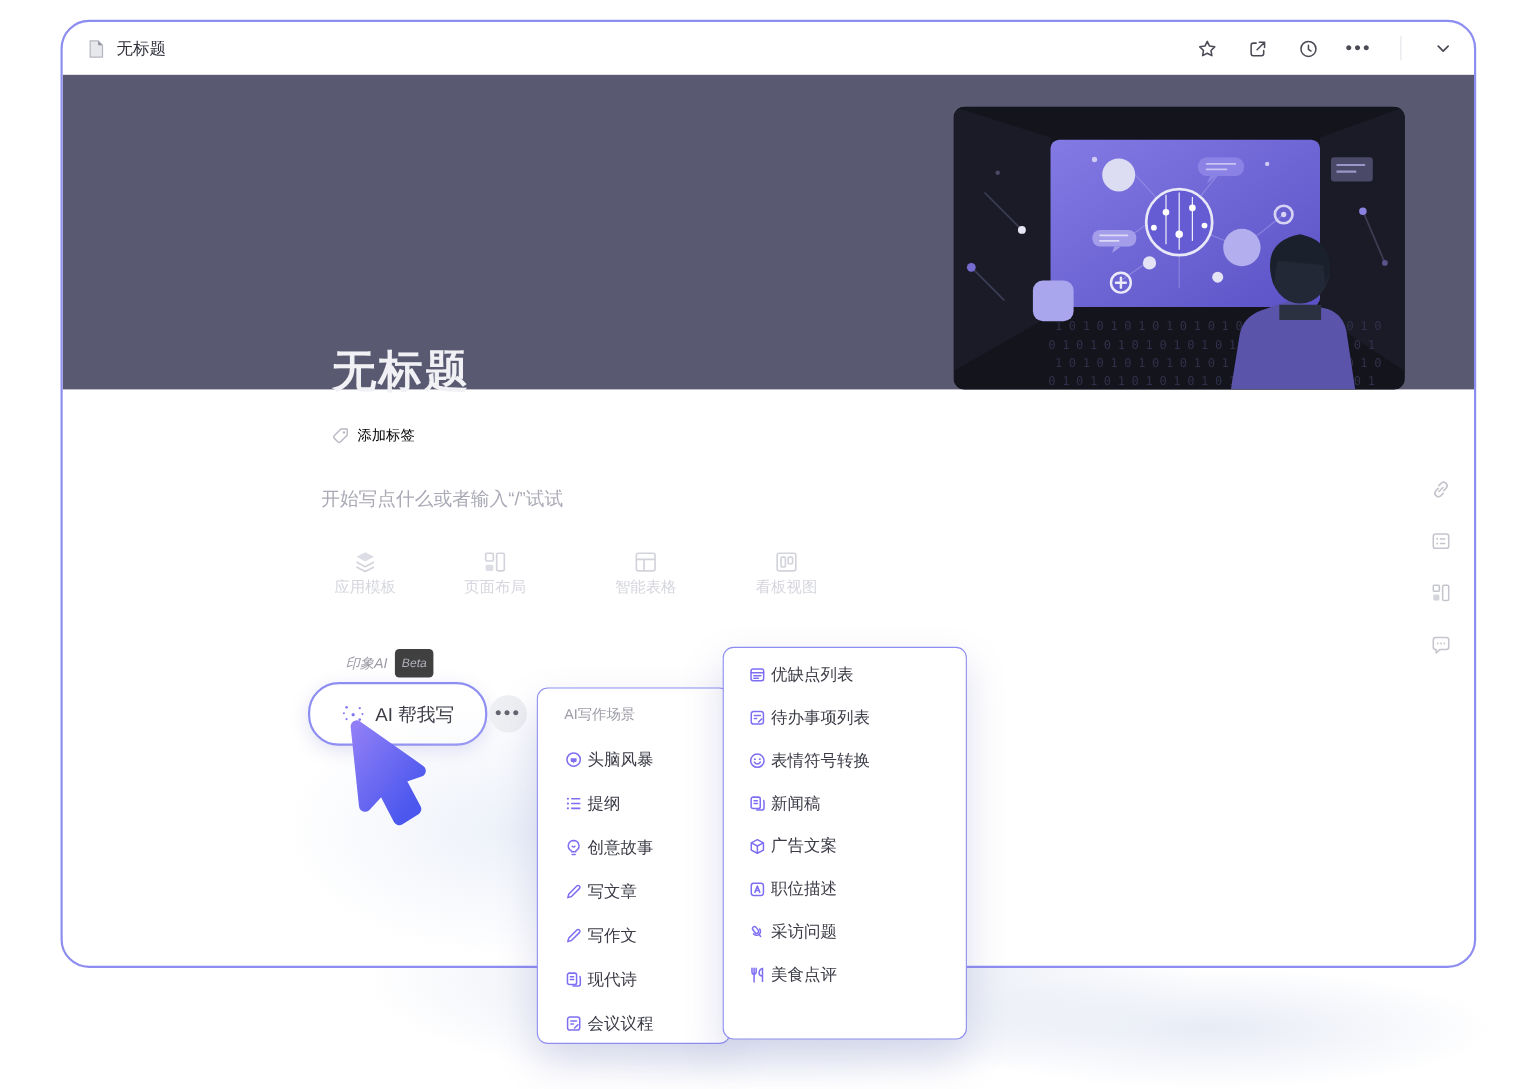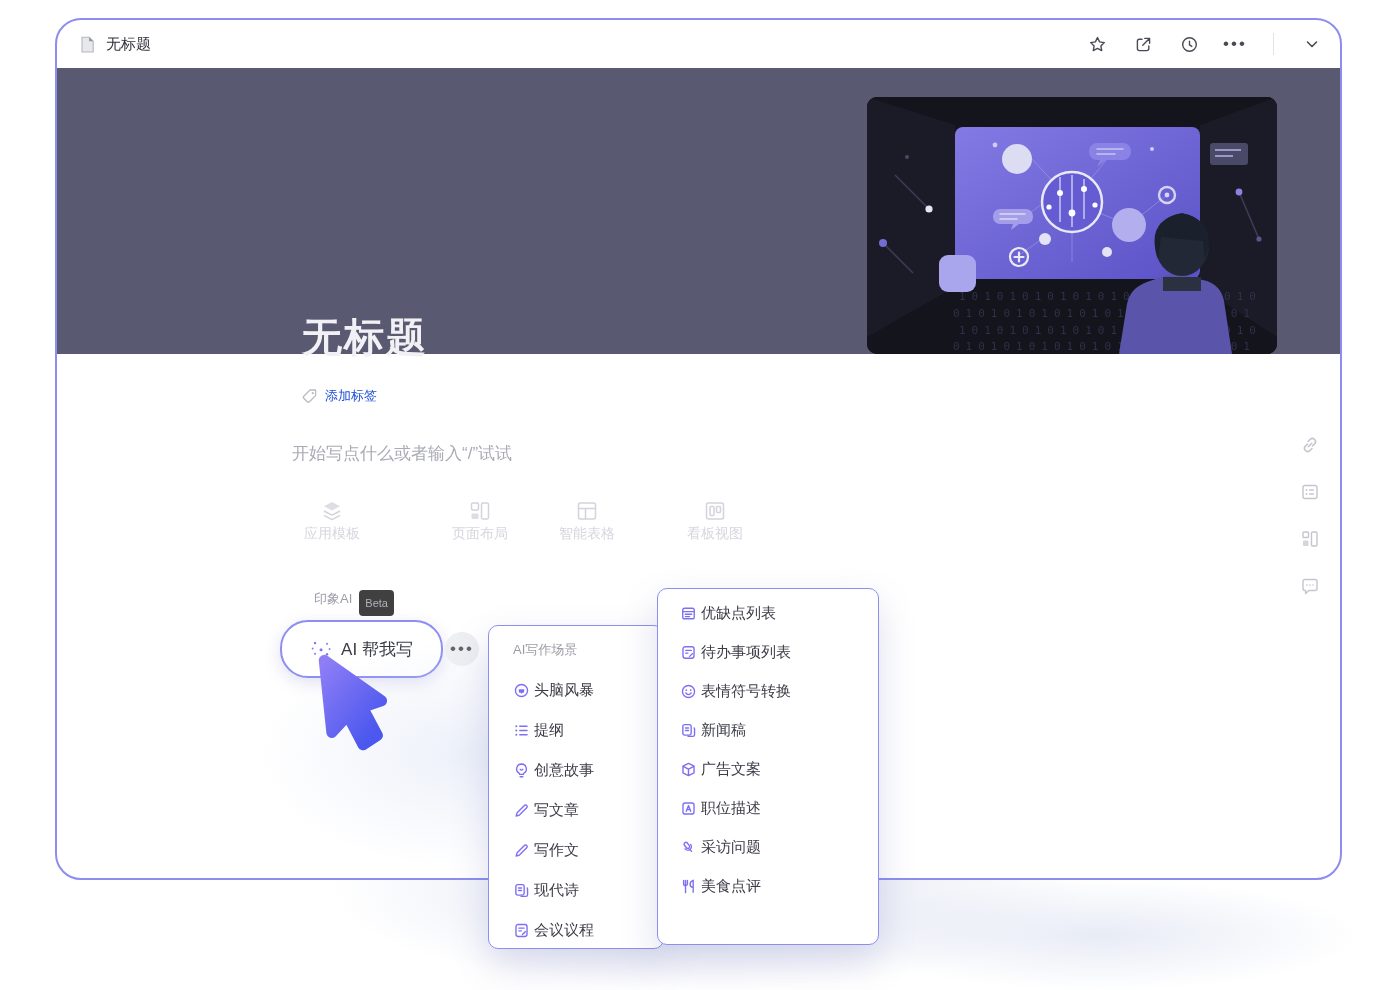--- a/index.html
+++ b/index.html
@@ -183,21 +183,21 @@
         </g>
 
         <path d="M252 257l8-50q3-16 20-22l26-9 34 8q14 5 17 20l8 53z" fill="#5b54ab"></path>
         <path d="M296 180h38v14h-38z" fill="#2b3140"></path>
         <ellipse cx="315" cy="148" rx="27" ry="31" fill="#222835"></ellipse>
         <path d="M288 150q-4-28 27-34q28 6 27 32l-4 14-2-18-42-4-3 22z" fill="#1a202c"></path>
       </svg>
     </div>
   </div>
 
-  <div style="position:absolute;left:245px;top:367px;display:flex;align-items:center;gap:7px;color:#1d4ed8;font-size:13px;cursor:pointer;">
+  <div style="position:absolute;left:245px;top:367px;display:flex;align-items:center;gap:7px;color:#000000;font-size:13px;cursor:pointer;">
     <span class="tb-icon" style="width:16px;height:16px;">
       <svg width="16" height="16" viewBox="0 0 16 16" fill="none" stroke="#b9bac3" stroke-width="1.3" stroke-linejoin="round">
           <path d="M1.8 8.2L8 2h5.6v5.6L7.4 13.8a1.5 1.5 0 0 1-2.1 0L1.8 10.3a1.5 1.5 0 0 1 0-2.1z"></path>
           <circle cx="10.7" cy="5.2" r="1.1" fill="#b9bac3" stroke="none"></circle>
         </svg>
     </span>
     <span>添加标签</span>
   </div>
 
   <div style="position:absolute;left:235px;top:422px;font-size:17px;color:#a9aab5;">开始写点什么或者输入“/”试试</div>
@@ -205,21 +205,21 @@
   <div class="tpl-item" style="left:220px;top:478px;">
     <span class="tb-icon" style="width:26px;height:26px;">
       <svg width="26" height="26" viewBox="0 0 26 26" fill="none" stroke="#d2d3db" stroke-width="1.5" stroke-linejoin="round">
           <path d="M13 4l8 4.2-8 4.2-8-4.2z" fill="#dddee5" stroke="none"></path>
           <path d="M5 13l8 4.2 8-4.2"></path>
           <path d="M5 17.4l8 4.2 8-4.2"></path>
         </svg>
     </span>
     <span>应用模板</span>
   </div>
-  <div class="tpl-item" style="left:368px;top:478px;">
+  <div class="tpl-item" style="left:338px;top:478px;">
     <span class="tb-icon" style="width:26px;height:26px;">
       <svg width="26" height="26" viewBox="0 0 26 26" fill="none" stroke="#d2d3db" stroke-width="1.5">
           <rect x="4.5" y="5" width="7" height="7" rx="1.2"></rect>
           <rect x="4.5" y="15.5" width="7" height="5.5" rx="1.2" fill="#dddee5" stroke="none"></rect>
           <rect x="14.5" y="5" width="7" height="16" rx="1.4"></rect>
         </svg>
     </span>
     <span>页面布局</span>
   </div>
   <div class="tpl-item" style="left:475px;top:478px;">
@@ -270,21 +270,21 @@
     <span class="tb-icon">
       <svg width="20" height="20" viewBox="0 0 20 20" fill="none" stroke="#c4c5cd" stroke-width="1.4" stroke-linejoin="round">
           <path d="M3 5.5a2 2 0 0 1 2-2h10a2 2 0 0 1 2 2v7a2 2 0 0 1-2 2H9l-3.4 3v-3H5a2 2 0 0 1-2-2z"></path>
           <circle cx="7" cy="9" r="0.8" fill="#c4c5cd" stroke="none"></circle>
           <circle cx="10" cy="9" r="0.8" fill="#c4c5cd" stroke="none"></circle>
           <circle cx="13" cy="9" r="0.8" fill="#c4c5cd" stroke="none"></circle>
         </svg>
     </span>
   </div>
 
-  <div style="position:absolute;left:257px;top:570px;display:flex;align-items:flex-start;font-size:13px;color:#9b9ca6;">
+  <div style="position:absolute;left:257px;top:570px;display:flex;align-items:center;font-size:13px;color:#9b9ca6;font-style:italic;">
     <span>印象AI</span>
     <span class="beta-badge">Beta</span>
   </div>
   <div style="position:absolute;left:223px;top:600px;width:159px;height:54px;background:#fff;border:2px solid #8e8ef2;border-radius:28px;display:flex;align-items:center;justify-content:center;gap:9px;font-size:17px;color:#3b3c46;cursor:pointer;box-shadow:0 5px 16px rgba(120,120,200,.22);">
     <span class="tb-icon" style="width:22px;height:22px;">
       <svg width="22" height="22" viewBox="0 0 22 22">
         <defs>
             <linearGradient id="ag" x1="0" y1="0" x2="1" y2="1">
               <stop offset="0" stop-color="#9f8df8"></stop>
               <stop offset="1" stop-color="#5f5ff2"></stop>

